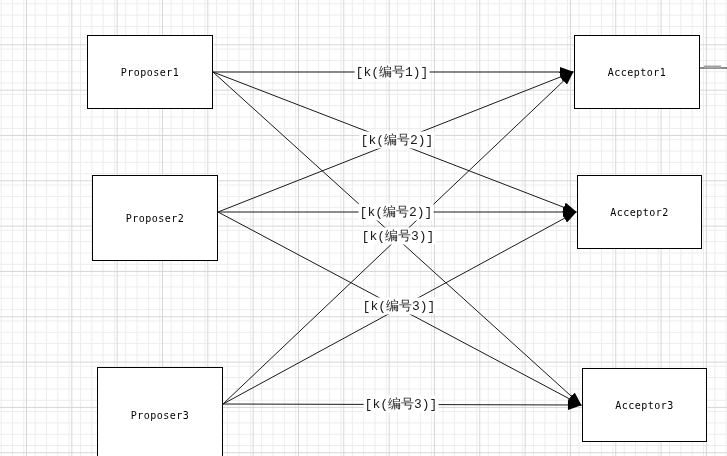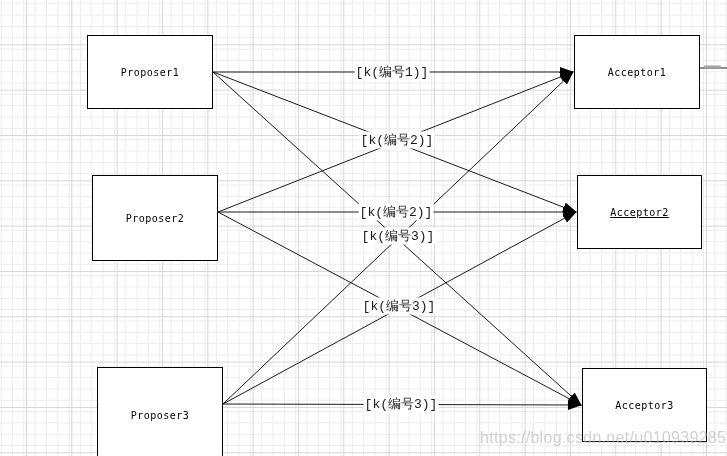--- a/index.html
+++ b/index.html
@@ -106,29 +106,28 @@
       </div>
       <div class="node" style="left: 92px; top: 175px; width: 126px; height: 86px;">
         <span>Proposer2</span>
       </div>
       <div class="node" style="left: 97px; top: 367px; width: 126px; height: 96px;">
         <span>Proposer3</span>
       </div>
       <div class="node" style="left: 574px; top: 35px; width: 126px; height: 74px;">
         <span>Acceptor1</span>
       </div>
-      <div class="node" style="left: 577px; top: 175px; width: 125px; height: 74px; text-decoration: underline;">
+      <div class="node" style="left: 577px; top: 175px; width: 125px; height: 74px;">
         <span>Acceptor2</span>
       </div>
       <div class="node" style="left: 582px; top: 368px; width: 125px; height: 74px;">
         <span>Acceptor3</span>
       </div>
     </div>
   <div id="labels-layer">
       <span class="edge-label" style="left: 392px; top: 72px;">[k(编号1)]</span>
       <span class="edge-label" style="left: 397px; top: 140px;">[k(编号2)]</span>
       <span class="edge-label" style="left: 396px; top: 212px;">[k(编号2)]</span>
       <span class="edge-label" style="left: 398px; top: 236px;">[k(编号3)]</span>
       <span class="edge-label" style="left: 399px; top: 306px;">[k(编号3)]</span>
       <span class="edge-label" style="left: 401px; top: 404px;">[k(编号3)]</span>
     </div>
-  <div class="watermark">https://blog.csdn.net/u010939285</div>
 </div>
 
 </body></html>

